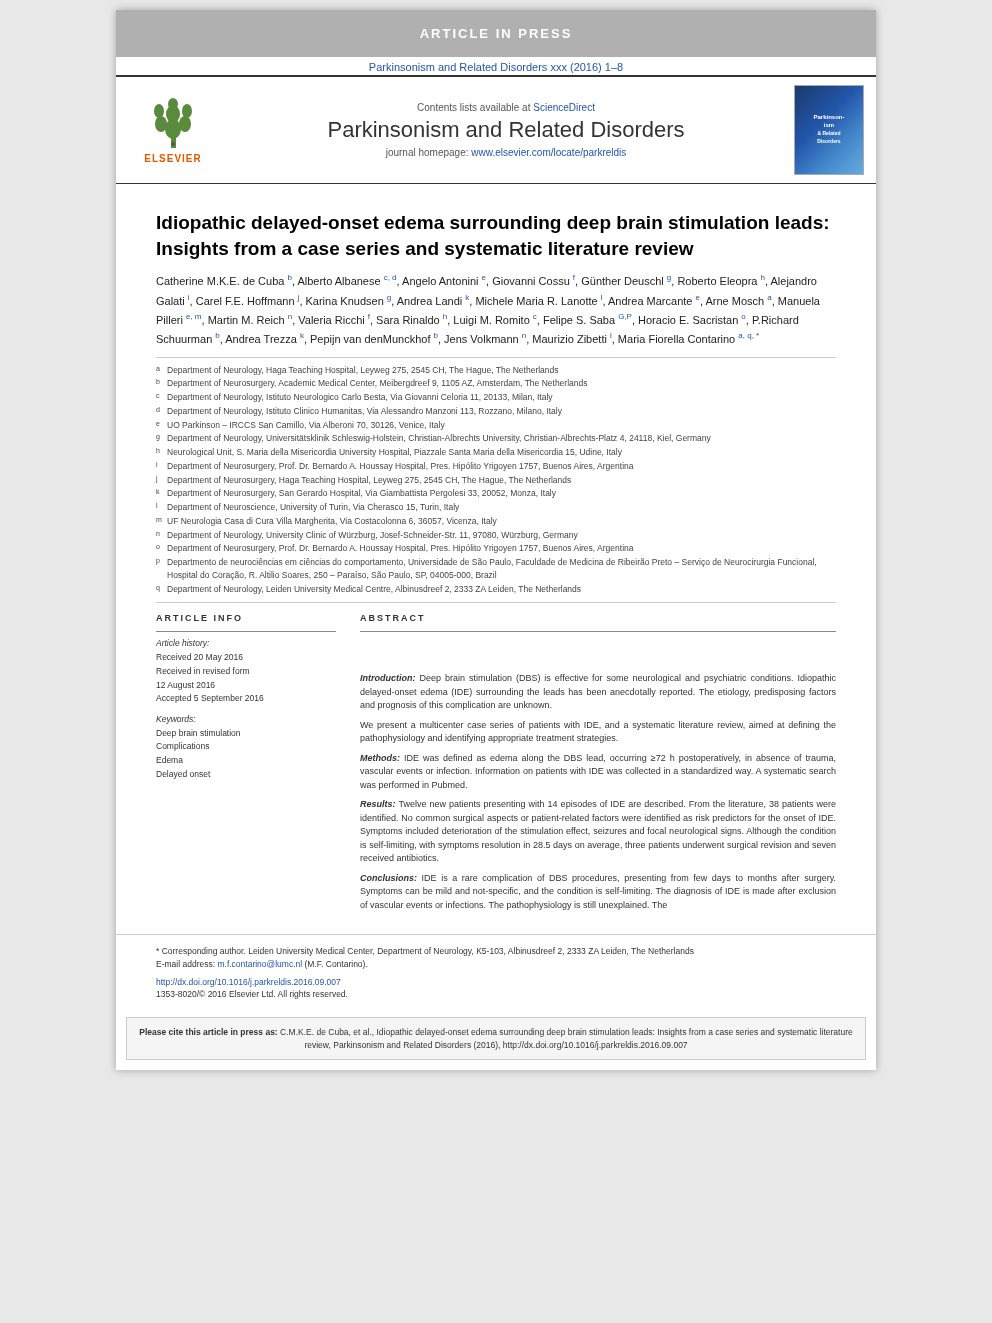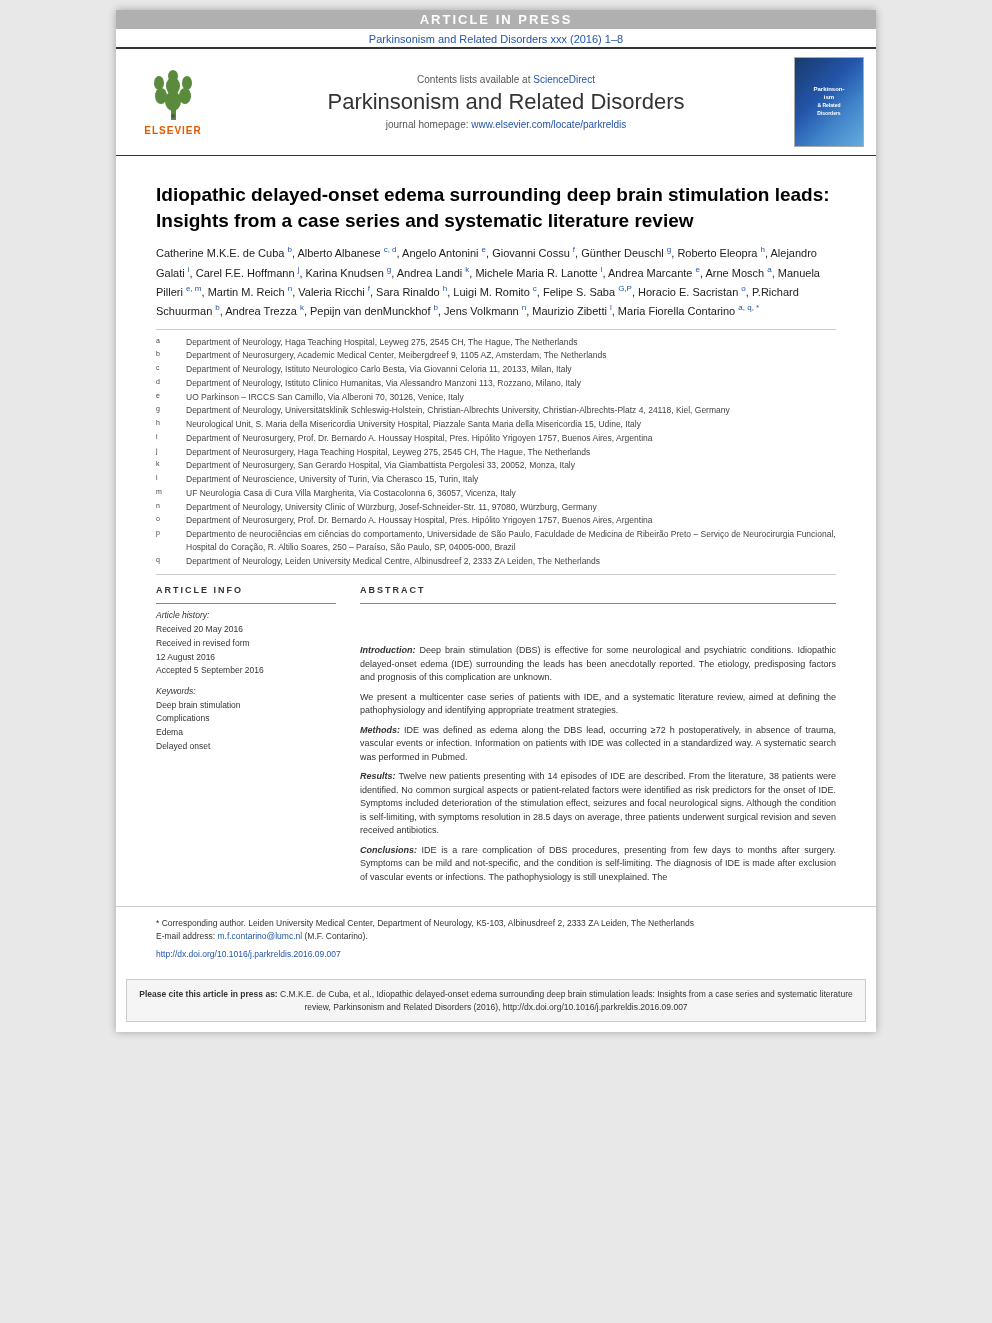--- a/index.html
+++ b/index.html
@@ -13,21 +13,21 @@
     .page {
       width: 760px;
       background: #fff;
       padding: 0;
       box-shadow: 0 0 8px rgba(0,0,0,0.3);
     }
     
     .aip-banner {
       background: #b0b0b0;
       text-align: center;
-      padding: 2px 0;
+      padding: 16px 0;
       font-size: 13px;
       font-family: Arial, sans-serif;
       font-weight: bold;
       letter-spacing: 2px;
       color: #fff;
     }
     
     .journal-citation {
       text-align: center;
       font-size: 11px;
@@ -134,21 +134,21 @@
       color: #444;
       line-height: 1.5;
       margin-bottom: 10px;
       font-family: Arial, sans-serif;
       border-top: 1px solid #ccc;
       border-bottom: 1px solid #ccc;
       padding: 6px 0;
     }
     .affiliation-item {
       display: flex;
-      gap: 20px;
+      gap: 1px;
       margin-bottom: 1px;
     }
     .affil-sup {
       font-size: 7px;
       min-width: 10px;
     }
     
     .two-col {
       display: flex;
       gap: 24px;
@@ -445,20 +445,21 @@
   <div class="footnote-section">
     <div class="corresponding-author">
       <span>* Corresponding author.</span>
       <span>Leiden University Medical Center, Department of Neurology, K5-103, Albinusdreef 2, 2333 ZA Leiden, The Netherlands</span>
       <br>
       <span>E-mail address:</span>
       <span style="color:#2255aa;">m.f.contarino@lumc.nl</span>
       <span>(M.F. Contarino).</span>
     </div>
     <div class="doi-line">http://dx.doi.org/10.1016/j.parkreldis.2016.09.007</div>
+    <div class="copyright-line">1353-8020/© 2016 Elsevier Ltd. All rights reserved.</div>
   </div>
 
   <div class="citation-box">
     <strong>Please cite this article in press as:</strong>
     <span>C.M.K.E. de Cuba, et al., Idiopathic delayed-onset edema surrounding deep brain stimulation leads: Insights from a case series and systematic literature review, Parkinsonism and Related Disorders (2016), http://dx.doi.org/10.1016/j.parkreldis.2016.09.007</span>
   </div>
 
 </div>
 
 </body></html>

